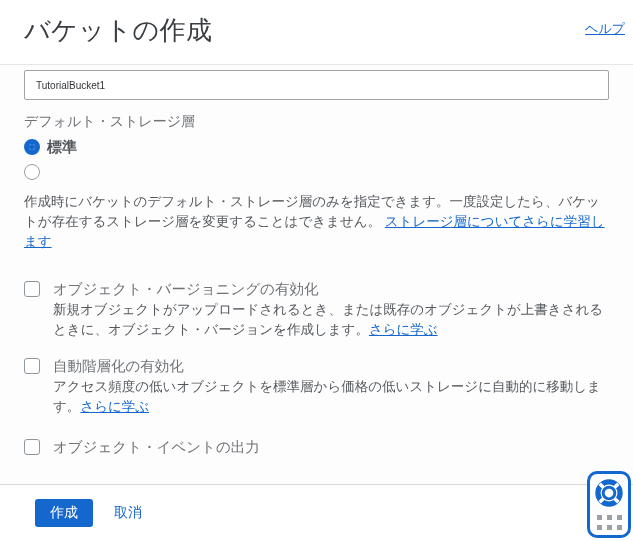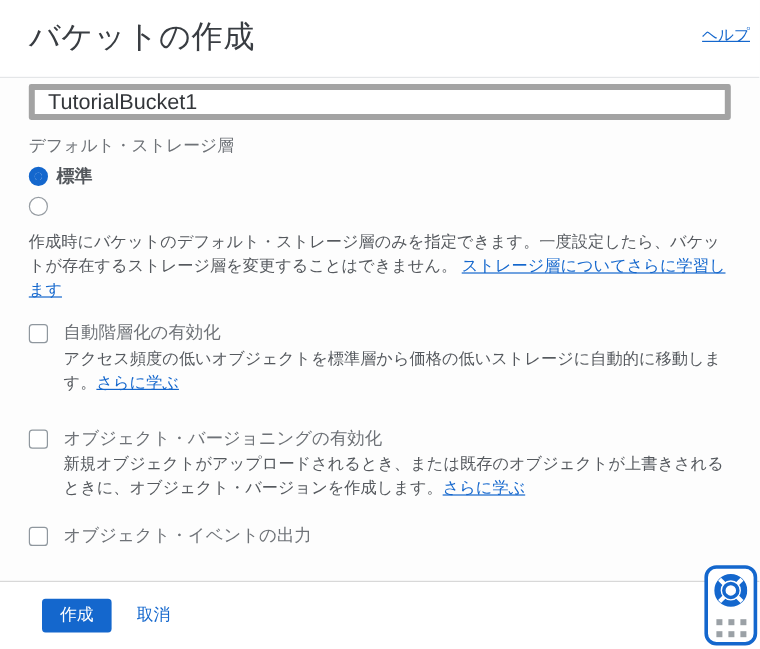--- a/index.html
+++ b/index.html
@@ -13,22 +13,22 @@
          border-bottom:1px solid #e4e6e8; background:#fff; z-index:2; }
   .hdr h1 { position:absolute; left:24px; top:13px; font-size:26px;
             font-weight:400; color:#393d42; letter-spacing:.5px; }
   .help-link { position:absolute; right:8px; top:20px; font-size:13px;
                color:#1467cd; text-decoration:underline; cursor:pointer; }
   
   .content { position:absolute; top:65px; left:0; width:633px; height:427px;
              overflow:hidden; padding:0 24px; background:#fdfdfd; }
   .fld-label { margin-top:22px; font-size:14px; color:#6e7277; }
   .txt-input { display:block; margin-top:5px; width:585px; height:30px;
-               border:5px solid #a3a3a3; border-radius:2px; background:#fff;
-               font-size:18px; color:#33363a; padding:0 11px;
+               border:1px solid #a3a3a3; border-radius:2px; background:#fff;
+               font-size:10px; color:#33363a; padding:0 11px;
                font-family:inherit; }
   .fld-label2 { margin-top:13px; font-size:14px; color:#6e7277; }
   
   .radio-row { display:flex; align-items:center; margin-top:7px; height:18px;font-weight:bold; }
   .radio { width:16px; height:16px; border-radius:50%; background:#fff;
            border:1px solid #979da3; margin-right:7px; flex:none; position:relative; }
   .radio.sel { border:5px solid #1467cd; }
   .radio.sel::after { content:""; position:absolute; left:50%; top:50%;
            width:6px; height:6px; margin:-3px 0 0 -3px; border-radius:50%;
            background:#1467cd; }
@@ -77,33 +77,33 @@
   <div class="radio-row">
     <span class="radio sel"></span>
     <span class="radio-lbl">標準</span>
   </div>
   <div class="radio-row">
     <span class="radio"></span>
   </div>
 
   <div class="tier-desc"><span>作成時にバケットのデフォルト・ストレージ層のみを指定できます。一度設定したら、バケットが存在するストレージ層を変更することはできません。 </span><a class="lnk">ストレージ層についてさらに学習します</a></div>
 
+  <div class="cb-group g2">
+    <span class="cb"></span>
+    <div class="cb-body">
+      <div class="cb-lbl">オブジェクト・バージョニングの有効化</div>
+      <div class="cb-desc"><span>新規オブジェクトがアップロードされるとき、または既存のオブジェクトが上書きされるときに、オブジェクト・バージョンを作成します。</span><a class="lnk">さらに学ぶ</a></div>
+    </div>
+  </div>
+
   <div class="cb-group g1">
     <span class="cb"></span>
     <div class="cb-body">
       <div class="cb-lbl">自動階層化の有効化</div>
       <div class="cb-desc"><span>アクセス頻度の低いオブジェクトを標準層から価格の低いストレージに自動的に移動します。</span><a class="lnk">さらに学ぶ</a></div>
-    </div>
-  </div>
-
-  <div class="cb-group g2">
-    <span class="cb"></span>
-    <div class="cb-body">
-      <div class="cb-lbl">オブジェクト・バージョニングの有効化</div>
-      <div class="cb-desc"><span>新規オブジェクトがアップロードされるとき、または既存のオブジェクトが上書きされるときに、オブジェクト・バージョンを作成します。</span><a class="lnk">さらに学ぶ</a></div>
     </div>
   </div>
 
   <div class="cb-group g3">
     <span class="cb"></span>
     <div class="cb-body">
       <div class="cb-lbl">オブジェクト・イベントの出力</div>
 
     </div>
   </div>

